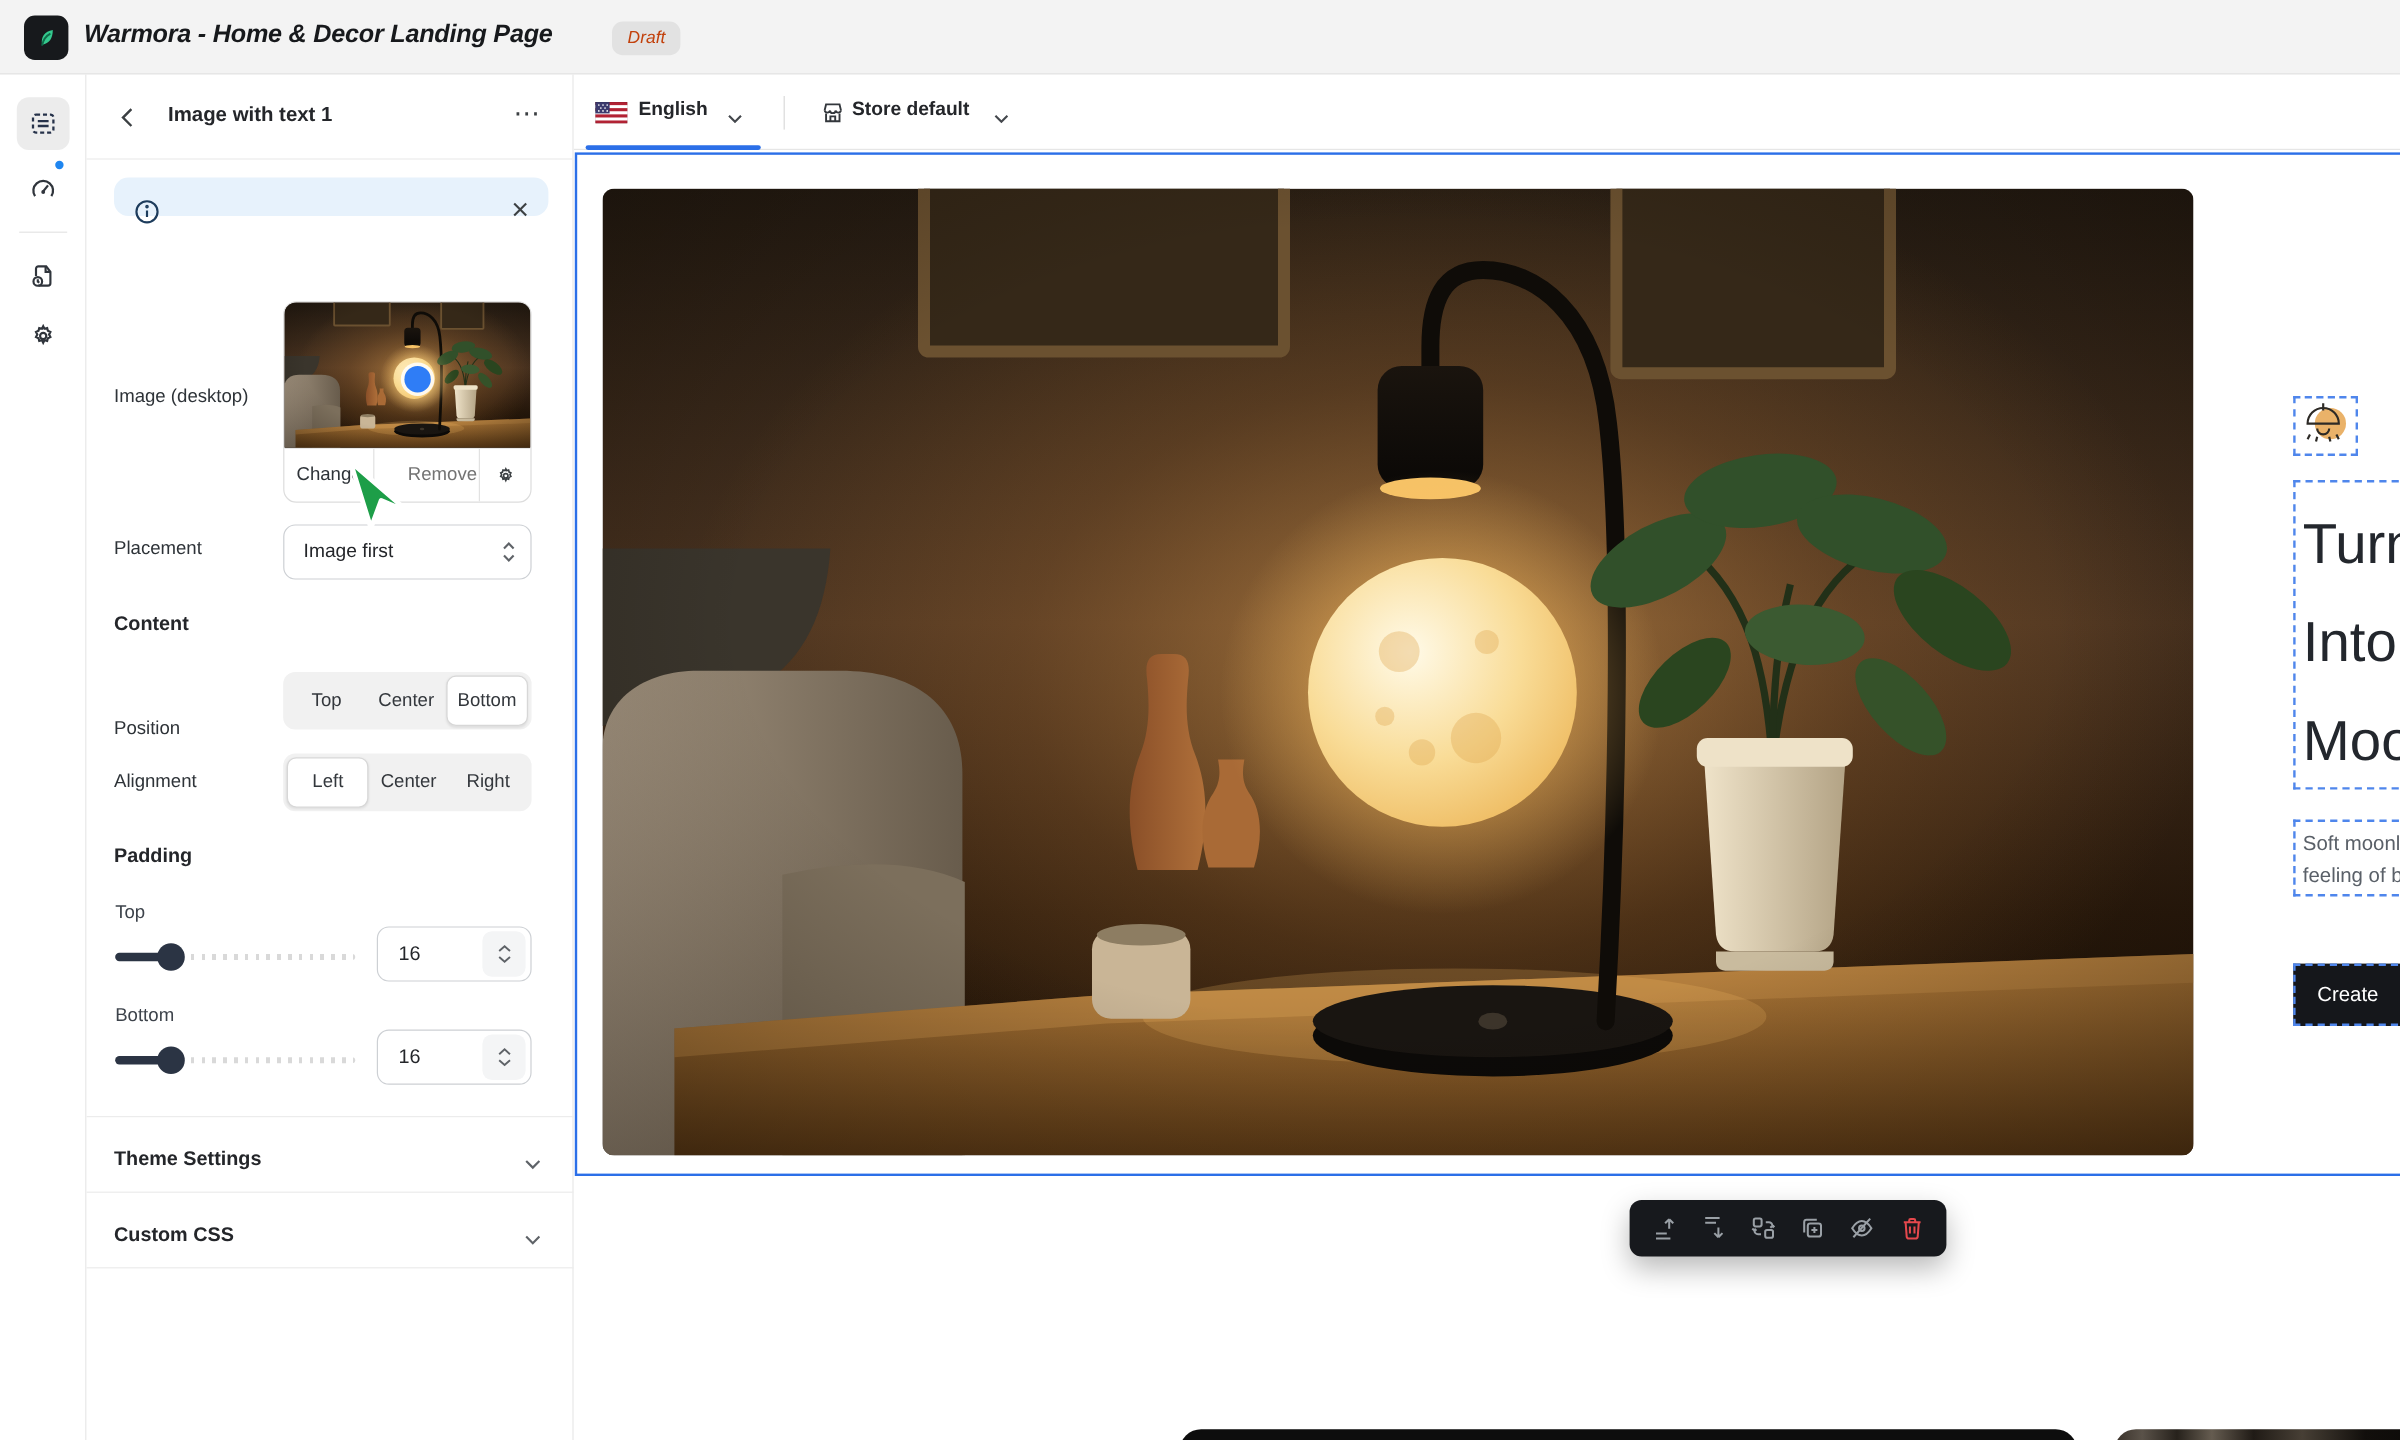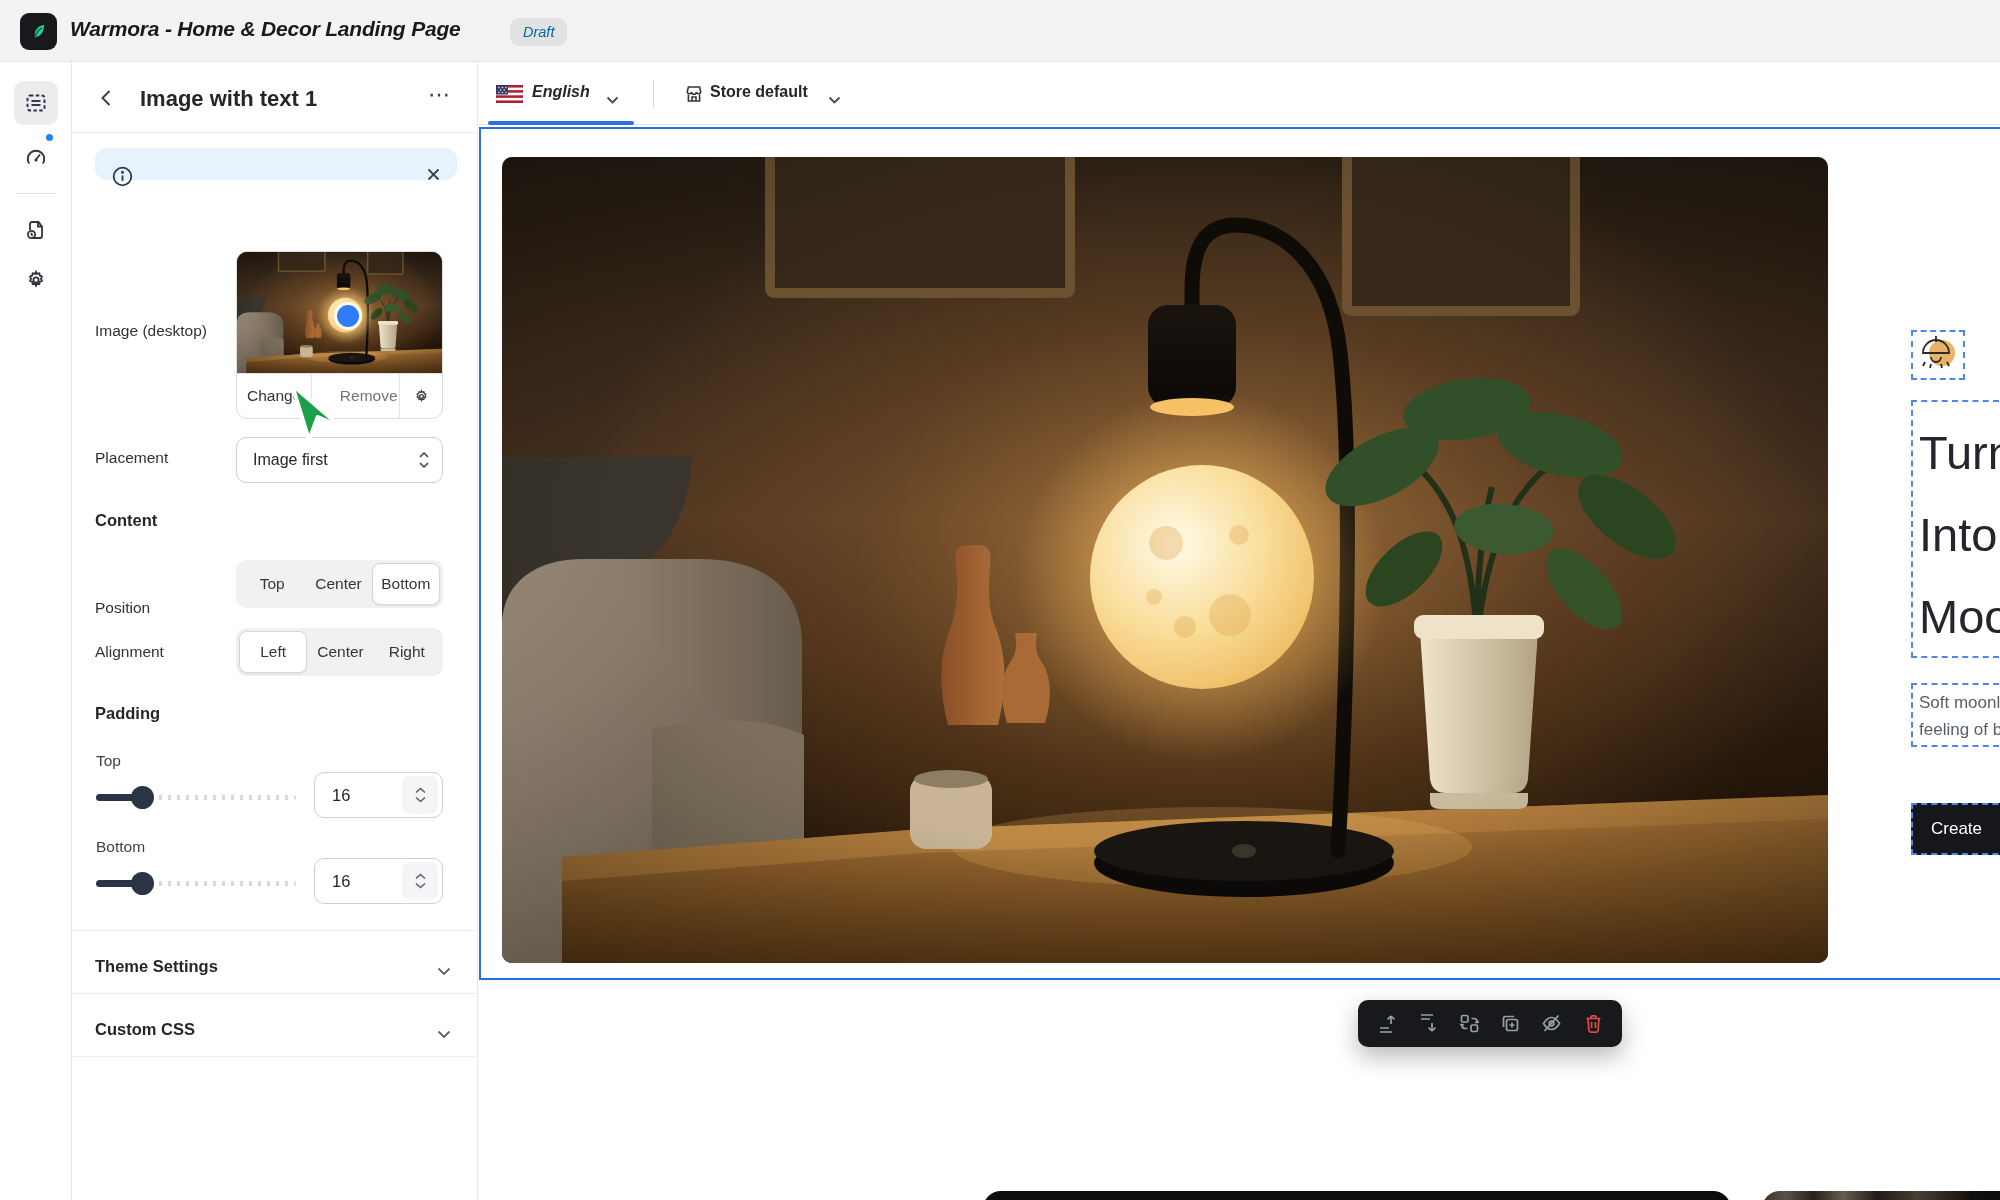--- a/index.html
+++ b/index.html
@@ -6,38 +6,38 @@
   html,body { width:2000px; height:1200px; overflow:hidden; background:#fff;
     font-family:"Liberation Sans", sans-serif; color:#1a1c1e; }
 
   
   #topbar { position:absolute; left:0; top:0; width:2000px; height:62px;
     background:#f3f3f3; border-bottom:1px solid #e3e3e3; z-index:40;font-style:italic; }
   #logo { position:absolute; left:20px; top:13px; width:37px; height:37px;
     background:#17191c; border-radius:9px; display:flex; align-items:center; justify-content:center; }
   #page-title { position:absolute; left:70px; top:17px; font-size:21px; font-weight:700; color:#17191c; letter-spacing:-0.2px; }
   #draft-badge { position:absolute; left:510px; top:18px; height:28px; padding:0 13px; line-height:28px;
-    background:#e2e2e2; color:#0369a1; border-radius:9px; font-size:14.5px; font-weight:500; }
+    background:#e2e2e2; color:#c2410c; border-radius:9px; font-size:14.5px; font-weight:500; }
 
   
   #rail { position:absolute; left:0; top:62px; width:72px; height:1138px; background:#fff;
     border-right:1px solid #e8e8e8; z-index:30; }
   .rail-item { position:absolute; left:14px; width:44px; height:44px; border-radius:10px;
     display:flex; align-items:center; justify-content:center; }
   .rail-item.active { background:#ececec; }
   .rail-divider { position:absolute; left:16px; width:40px; height:1px; background:#e4e4e4; }
   .notif-dot { position:absolute; left:44px; top:70px; width:11px; height:11px; border-radius:50%;
     background:#1f86f0; border:2px solid #fff; }
 
   
   #panel { position:absolute; left:72px; top:62px; width:406px; height:1138px; background:#fff;
     border-right:1px solid #e8e8e8; z-index:20; }
   #panel-header { position:absolute; left:0; top:0; width:100%; height:71px; border-bottom:1px solid #ececec; }
   #back-btn { position:absolute; left:20px; top:22px; width:28px; height:28px; display:flex; align-items:center; justify-content:center; }
-  #panel-title { position:absolute; left:68px; top:24px; font-size:22px; font-weight:700; color:#24262a; }
+  #panel-title { position:absolute; left:68px; top:24px; font-size:17px; font-weight:700; color:#24262a; }
   #kebab-btn { position:absolute; right:26px; top:20px; font-size:22px; color:#3c4043; letter-spacing:1px; }
 
   #banner { position:absolute; left:23px; top:86px; width:362px; padding:16px 14px 16px 18px;
     background:#e7f2fc; border-radius:12px; }
   #banner-text-wrap { display:block; margin-left:36px; width:248px; font-size:15.5px; line-height:26px; color:#1d3c5c; }
   #banner-link { text-decoration:underline; margin-left:4px; color:#1d3c5c; cursor:pointer; }
   #banner-info { position:absolute; left:16px; top:17px; }
   #banner-close { position:absolute; right:12px; top:14px; width:24px; height:24px;
     display:flex; align-items:center; justify-content:center; }
 
@@ -81,21 +81,21 @@
   .stepper { width:36px; height:38px; margin-right:4px; border-radius:8px; background:#f4f5f6;
     display:flex; flex-direction:column; align-items:center; justify-content:center; gap:2px; }
 
   .panel-divider { position:absolute; left:0; width:406px; height:1px; background:#ececec; }
   .collapse-row-label { position:absolute; left:23px; font-size:16.5px; font-weight:700; color:#24262a; }
   .collapse-chevron { position:absolute; right:26px; }
 
   
   #main { position:absolute; left:478px; top:62px; width:1522px; height:1138px; background:#fff; }
   #tabbar { position:absolute; left:0; top:0; width:1522px; height:63px; background:#fff; border-bottom:1px solid #e6e6e6; }
-  #tab-english { position:absolute; left:6px; top:0; height:63px; width:146px;font-style:italic; }
+  #tab-english { position:absolute; left:6px; top:0; height:63px; width:146px; }
   #flag { position:absolute; left:12px; top:23px; }
   #tab-english-label { position:absolute; left:48px; top:21px; font-size:16px; font-weight:600; color:#24262a; }
   #tab-english-chevron { position:absolute; left:122px; top:28px; }
   #tab-underline { position:absolute; left:4px; top:59px; width:146px; height:4px; background:#2b6fe8; border-radius:2px; }
   #tab-divider { position:absolute; left:175px; top:18px; width:1px; height:28px; background:#dadada; }
   #store-switch { position:absolute; left:198px; top:0; height:63px; width:180px; }
   #store-icon { position:absolute; left:8px; top:22px; }
   #store-label { position:absolute; left:34px; top:21px; font-size:16px; font-weight:700; color:#24262a; }
   #store-chevron { position:absolute; left:152px; top:28px; }
 

